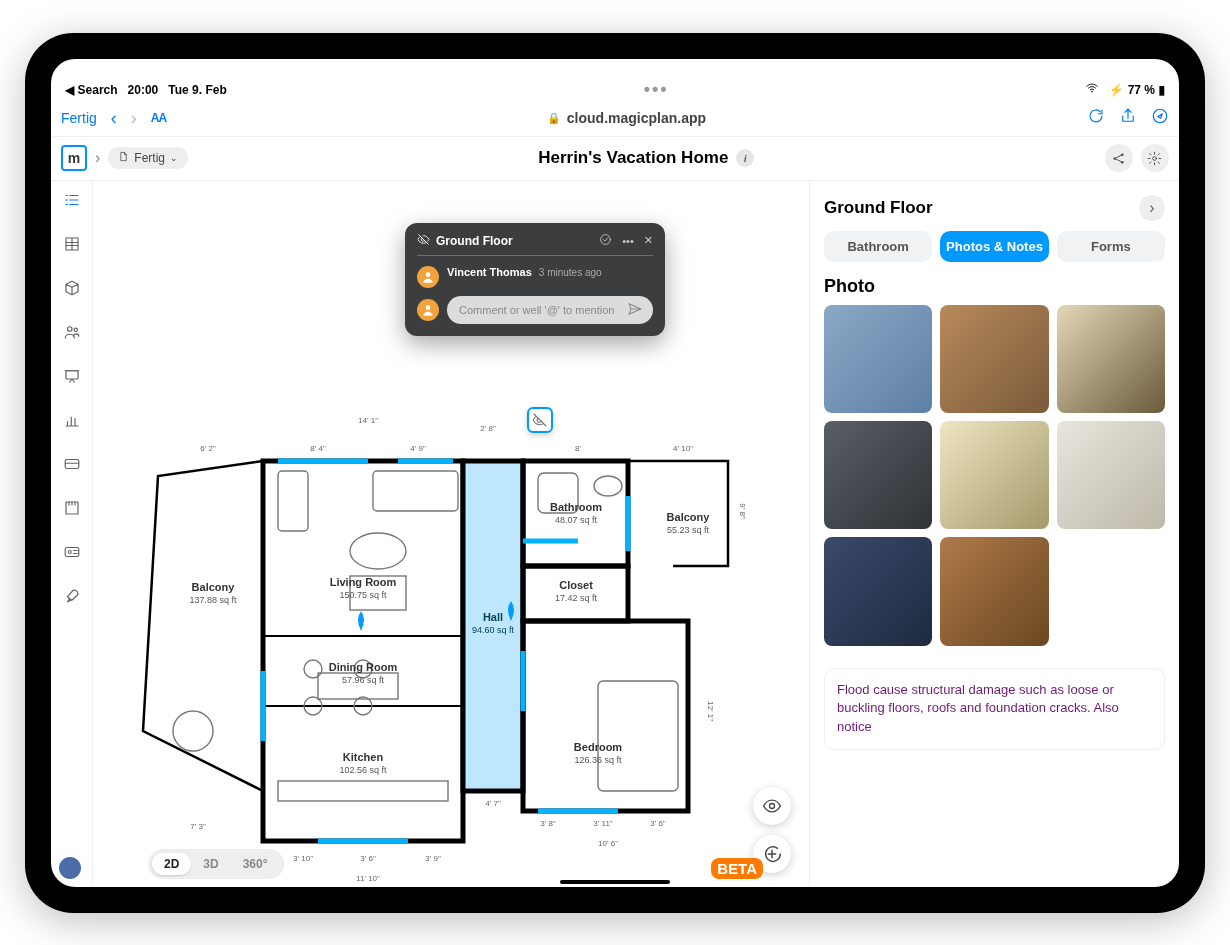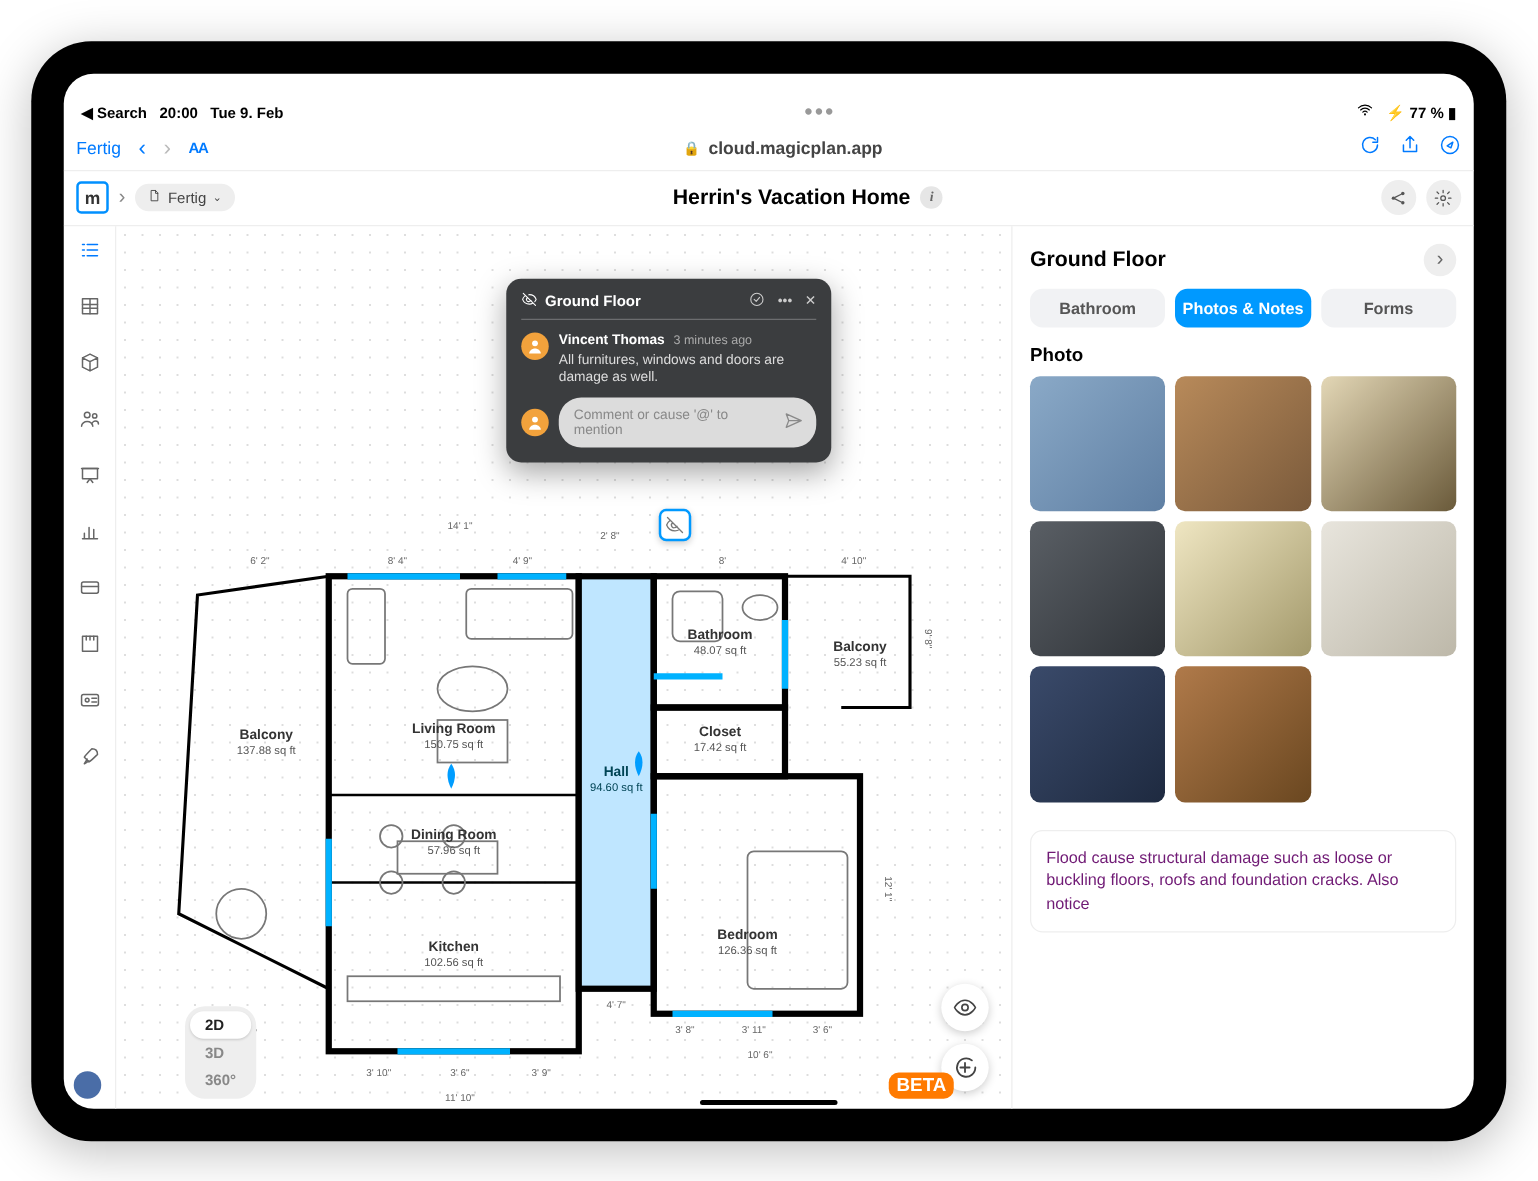--- a/index.html
+++ b/index.html
@@ -185,21 +185,21 @@
   text-align: center;
   font-size: 13px;
   font-weight: 600;
   color: #555;
 }
 .seg-btn.active {
   background: #0099ff;
   color: #fff;
 }
 .section-label {
-  font-size: 15px;
+  font-size: 18px;
   font-weight: 700;
   margin-bottom: 8px;
 }
 .photo-grid {
   display: grid;
   grid-template-columns: repeat(3, 1fr);
   gap: 8px;
   margin-bottom: 22px;
 }
 .photo-box {
@@ -288,21 +288,20 @@
   position: absolute;
   left: 55px;
   bottom: 8px;
   background: #eee;
   border-radius: 16px;
   display: flex;
   padding: 4px;
   gap: 0;
   font-size: 12px;
   font-weight: 600;
-  flex-direction: column;
 }
 .view-pill span { padding: 4px 12px; color:#888; border-radius:12px; }
 .view-pill .active { background:#fff; color:#222; box-shadow:0 1px 2px rgba(0,0,0,.15); }
 .eye-btn, .plus-chat-btn {
   position: absolute;
   right: 18px;
   width: 38px; height: 38px;
   border-radius: 50%;
   background: #fff;
   box-shadow: 0 2px 8px rgba(0,0,0,.2);
@@ -497,32 +496,31 @@
           <div class="cp-body">
             <div class="avatar-sm">
               <svg width="14" height="14" viewBox="0 0 24 24">
                   <circle cx="12" cy="8" r="4" fill="#fff"></circle>
                   <path d="M4 22c0-4 4-7 8-7s8 3 8 7" fill="#fff"></path>
                 </svg>
             </div>
             <div>
               <span class="cp-name">Vincent Thomas</span>
               <span class="cp-time">3 minutes ago</span>
-              <div class="cp-text">All furnitures, windows and doors are damage as well.</div>
             </div>
           </div>
           <div class="cp-input-row">
             <div class="avatar-sm">
               <svg width="14" height="14" viewBox="0 0 24 24">
                   <circle cx="12" cy="8" r="4" fill="#fff"></circle>
                   <path d="M4 22c0-4 4-7 8-7s8 3 8 7" fill="#fff"></path>
                 </svg>
             </div>
             <div class="cp-input">
-              <span>Comment or cause '@' to mention</span>
+              <span>Comment or well '@' to mention</span>
               <span class="cp-send">
                 <svg width="16" height="16" viewBox="0 0 24 24">
                     <path class="icon-stroke" d="M3 20l18-8L3 4l3 8-3 8z M6 12h14"></path>
                   </svg>
               </span>
             </div>
           </div>
         </div>
 
         <div class="marker">

